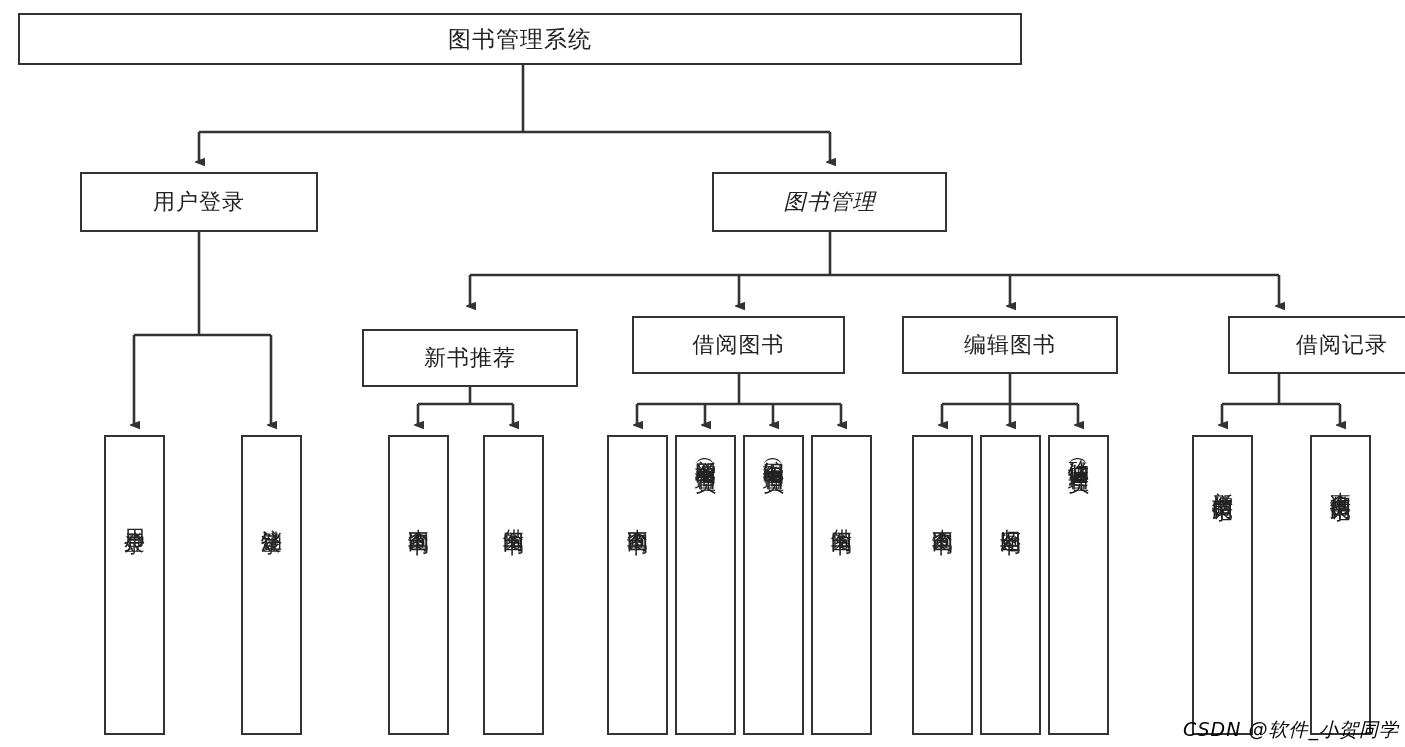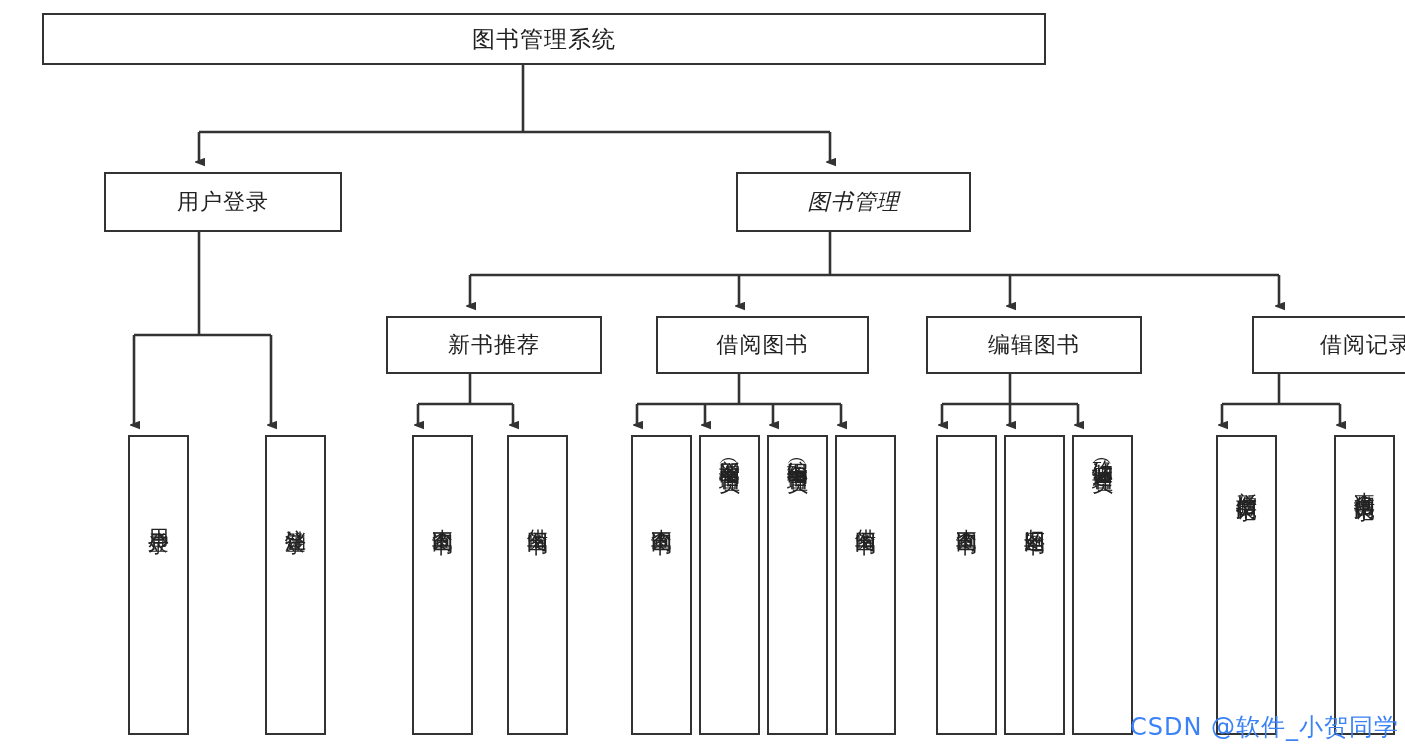--- a/index.html
+++ b/index.html
@@ -17,21 +17,20 @@
   .node{
     position:absolute;
     box-sizing:border-box;
     background:#ffffff;
     border:2px solid #333333;
     display:flex;
     align-items:center;
     justify-content:center;
     color:#222222;
     line-height:1.15;
-    margin-left:24px;
   }
   .node.h-node{
     font-size:22px;
   }
   .node.root-node{
     font-size:23px;
   }
   .node.leaf-node{
     font-size:21px;
     align-items:flex-start;
@@ -49,25 +48,26 @@
     white-space:nowrap;
     letter-spacing:1px;
   }
   svg.links{
     position:absolute;left:0;top:0;width:1405px;height:747px;
     pointer-events:none;
   }
   .watermark{
     position:absolute;
     right:6px;bottom:4px;
-    font-size:24px;
-    color:#3b82f6;
+    font-size:19px;
+    color:#000000;
     letter-spacing:1px;
     white-space:nowrap;
     z-index:5;
+    font-style:italic;
   }
 </style>
 </head>
 <body>
 
 <div id="diagram">
 
   <svg class="links" viewBox="0 0 1405 747" xmlns="http://www.w3.org/2000/svg">
     <defs>
       <marker id="arrow" markerWidth="10" markerHeight="10" refX="4.2" refY="6" orient="auto" markerUnits="userSpaceOnUse">
@@ -122,21 +122,21 @@
     <span class="htext">图书管理系统</span>
   </div>
 
   <div class="node h-node" style="left:80px;top:172px;width:238px;height:60px;">
     <span class="htext">用户登录</span>
   </div>
   <div class="node h-node" style="left:712px;top:172px;width:235px;height:60px;font-style:italic;">
     <span class="htext">图书管理</span>
   </div>
 
-  <div class="node h-node" style="left:362px;top:316px;width:216px;height:58px;">
+  <div class="node h-node" style="left:362px;top:329px;width:216px;height:58px;">
     <span class="htext">新书推荐</span>
   </div>
   <div class="node h-node" style="left:632px;top:316px;width:213px;height:58px;">
     <span class="htext">借阅图书</span>
   </div>
   <div class="node h-node" style="left:902px;top:316px;width:216px;height:58px;">
     <span class="htext">编辑图书</span>
   </div>
   <div class="node h-node" style="left:1228px;top:316px;width:218px;height:58px;padding-left:10px;">
     <span class="htext">借阅记录</span>

